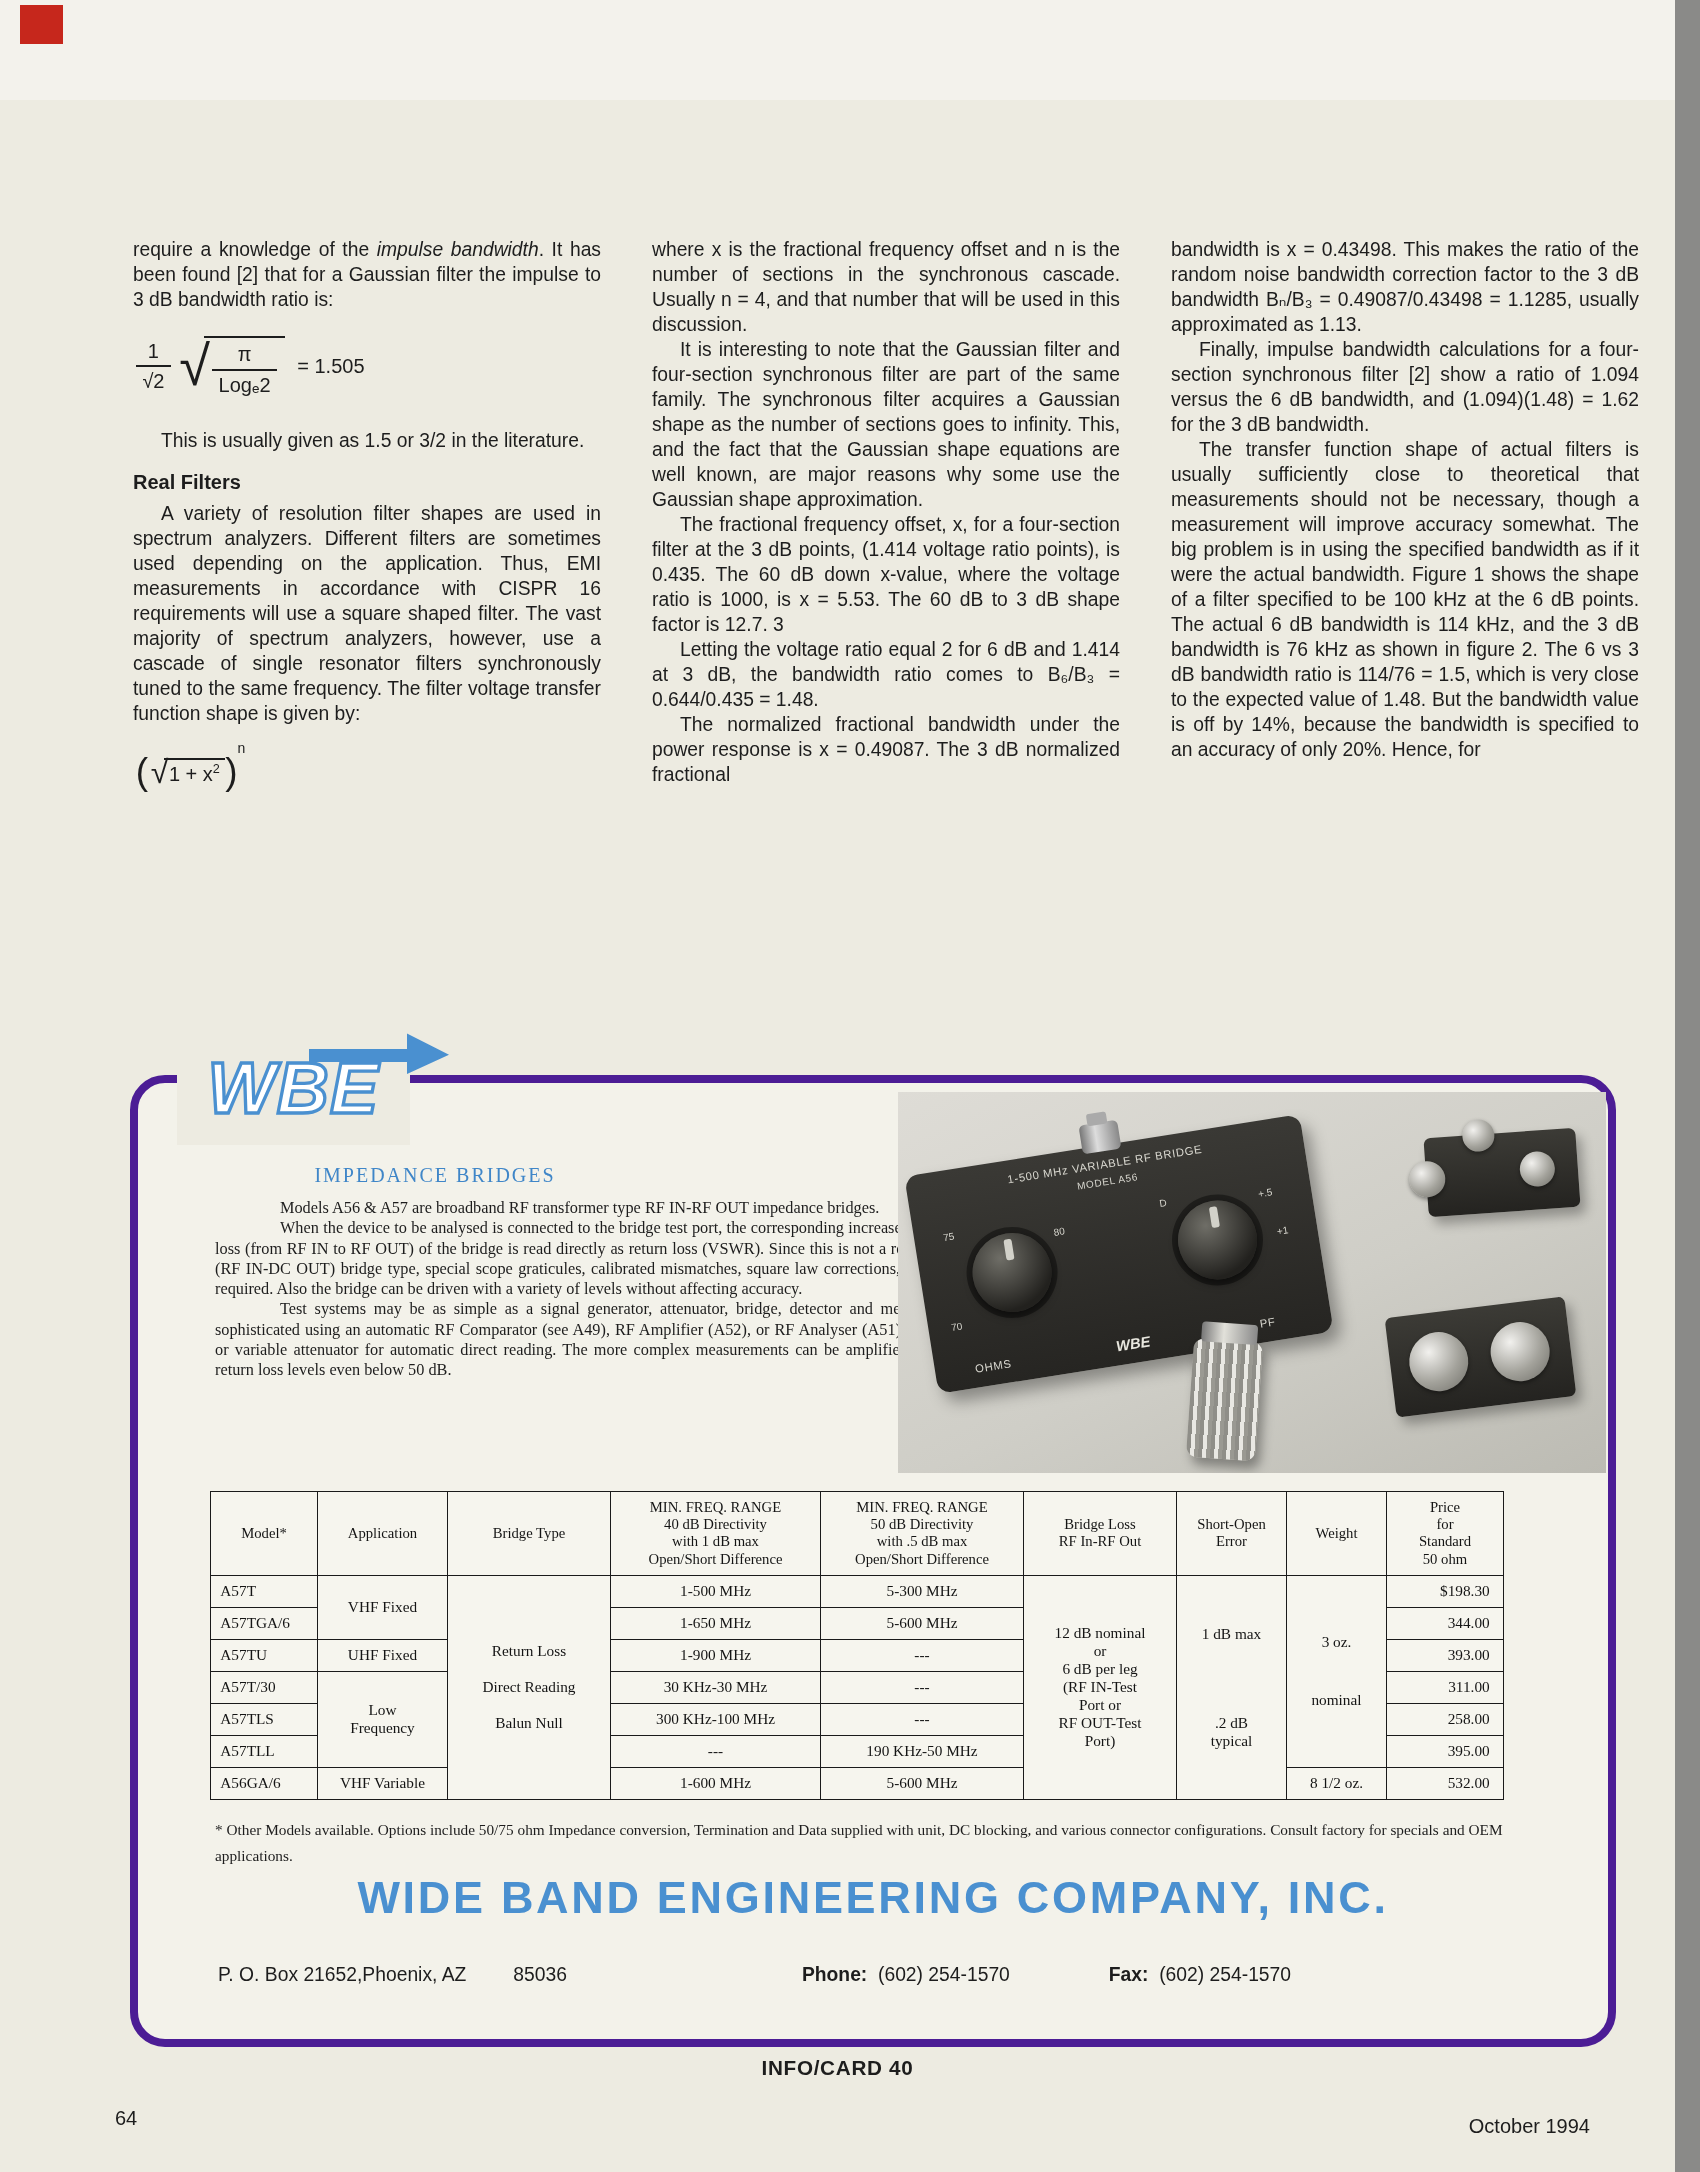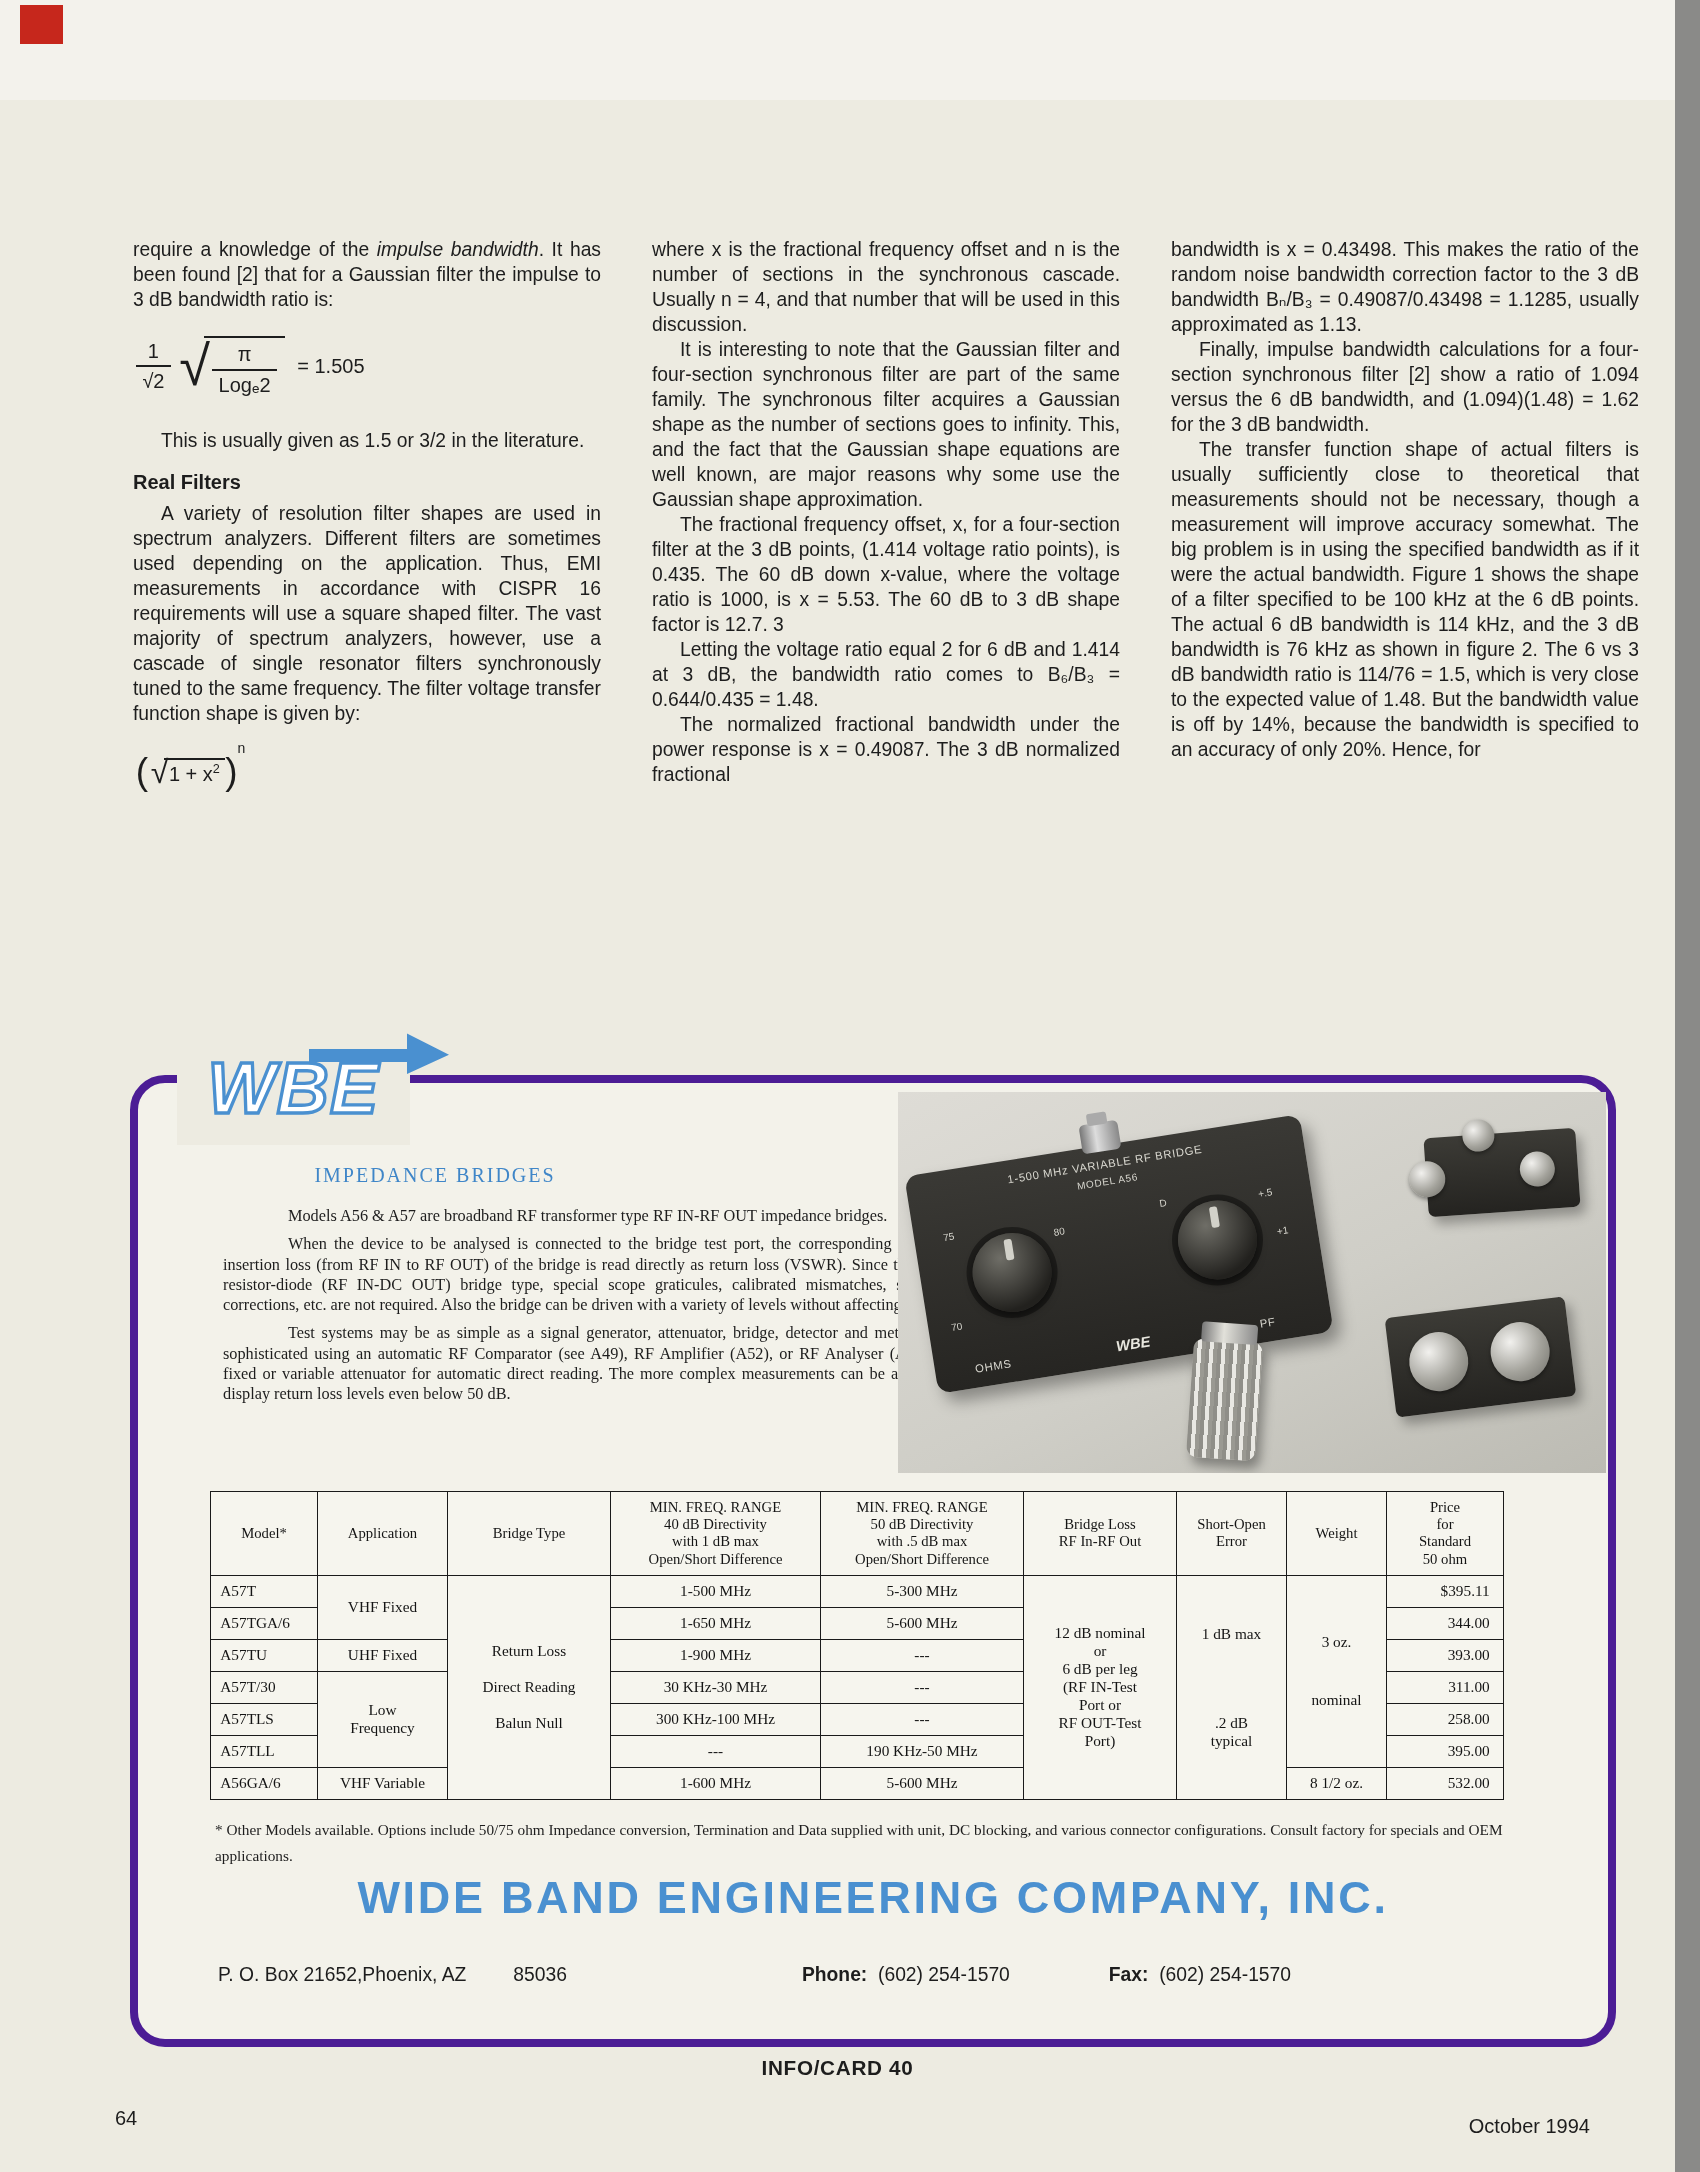--- a/index.html
+++ b/index.html
@@ -57,21 +57,21 @@
   .ad-heading {
     position:absolute; left:77px; top:81px; width:440px; text-align:center;
     font-family:"Liberation Serif","DejaVu Serif",serif; color:#3f86c8;
     font-size:20px; letter-spacing:2px;
   }
   .ad-text {
     position:absolute; left:77px; top:115px; width:765px;
     font-family:"Liberation Serif","DejaVu Serif",serif;
     font-size:16.3px; line-height:20.3px; text-align:justify;
   }
-  .ad-text p { margin:8px; text-indent:65px; }
+  .ad-text p { margin:0; text-indent:65px; }
 
   
   .photo {
     position:absolute; left:760px; top:9.3px; width:708px; height:381px;
     background:linear-gradient(155deg,#dedcd6 0%,#cfcec7 55%,#bcbbb3 100%);
     overflow:hidden;
   }
   .unit {
     position:absolute; left:21.3px; top:52px; width:400px; height:220px;
     background:linear-gradient(180deg,#3a3935,#262522); border-radius:13.3px;
@@ -287,21 +287,21 @@
 Port)</td>
           <td rowspan="7">
             <div class="gap-block">1 dB max</div>
             <div>.2 dB
 typical</div>
           </td>
           <td rowspan="6">
             <div class="gap-small">3 oz.</div>
             <div>nominal</div>
           </td>
-          <td class="price">$395.11</td>
+          <td class="price">$198.30</td>
         </tr>
         <tr>
           <td class="model">A57TGA/6</td>
           <td>1-650 MHz</td>
           <td>5-600 MHz</td>
           <td class="price">344.00</td>
         </tr>
         <tr>
           <td class="model">A57TU</td>
           <td>UHF Fixed</td>

